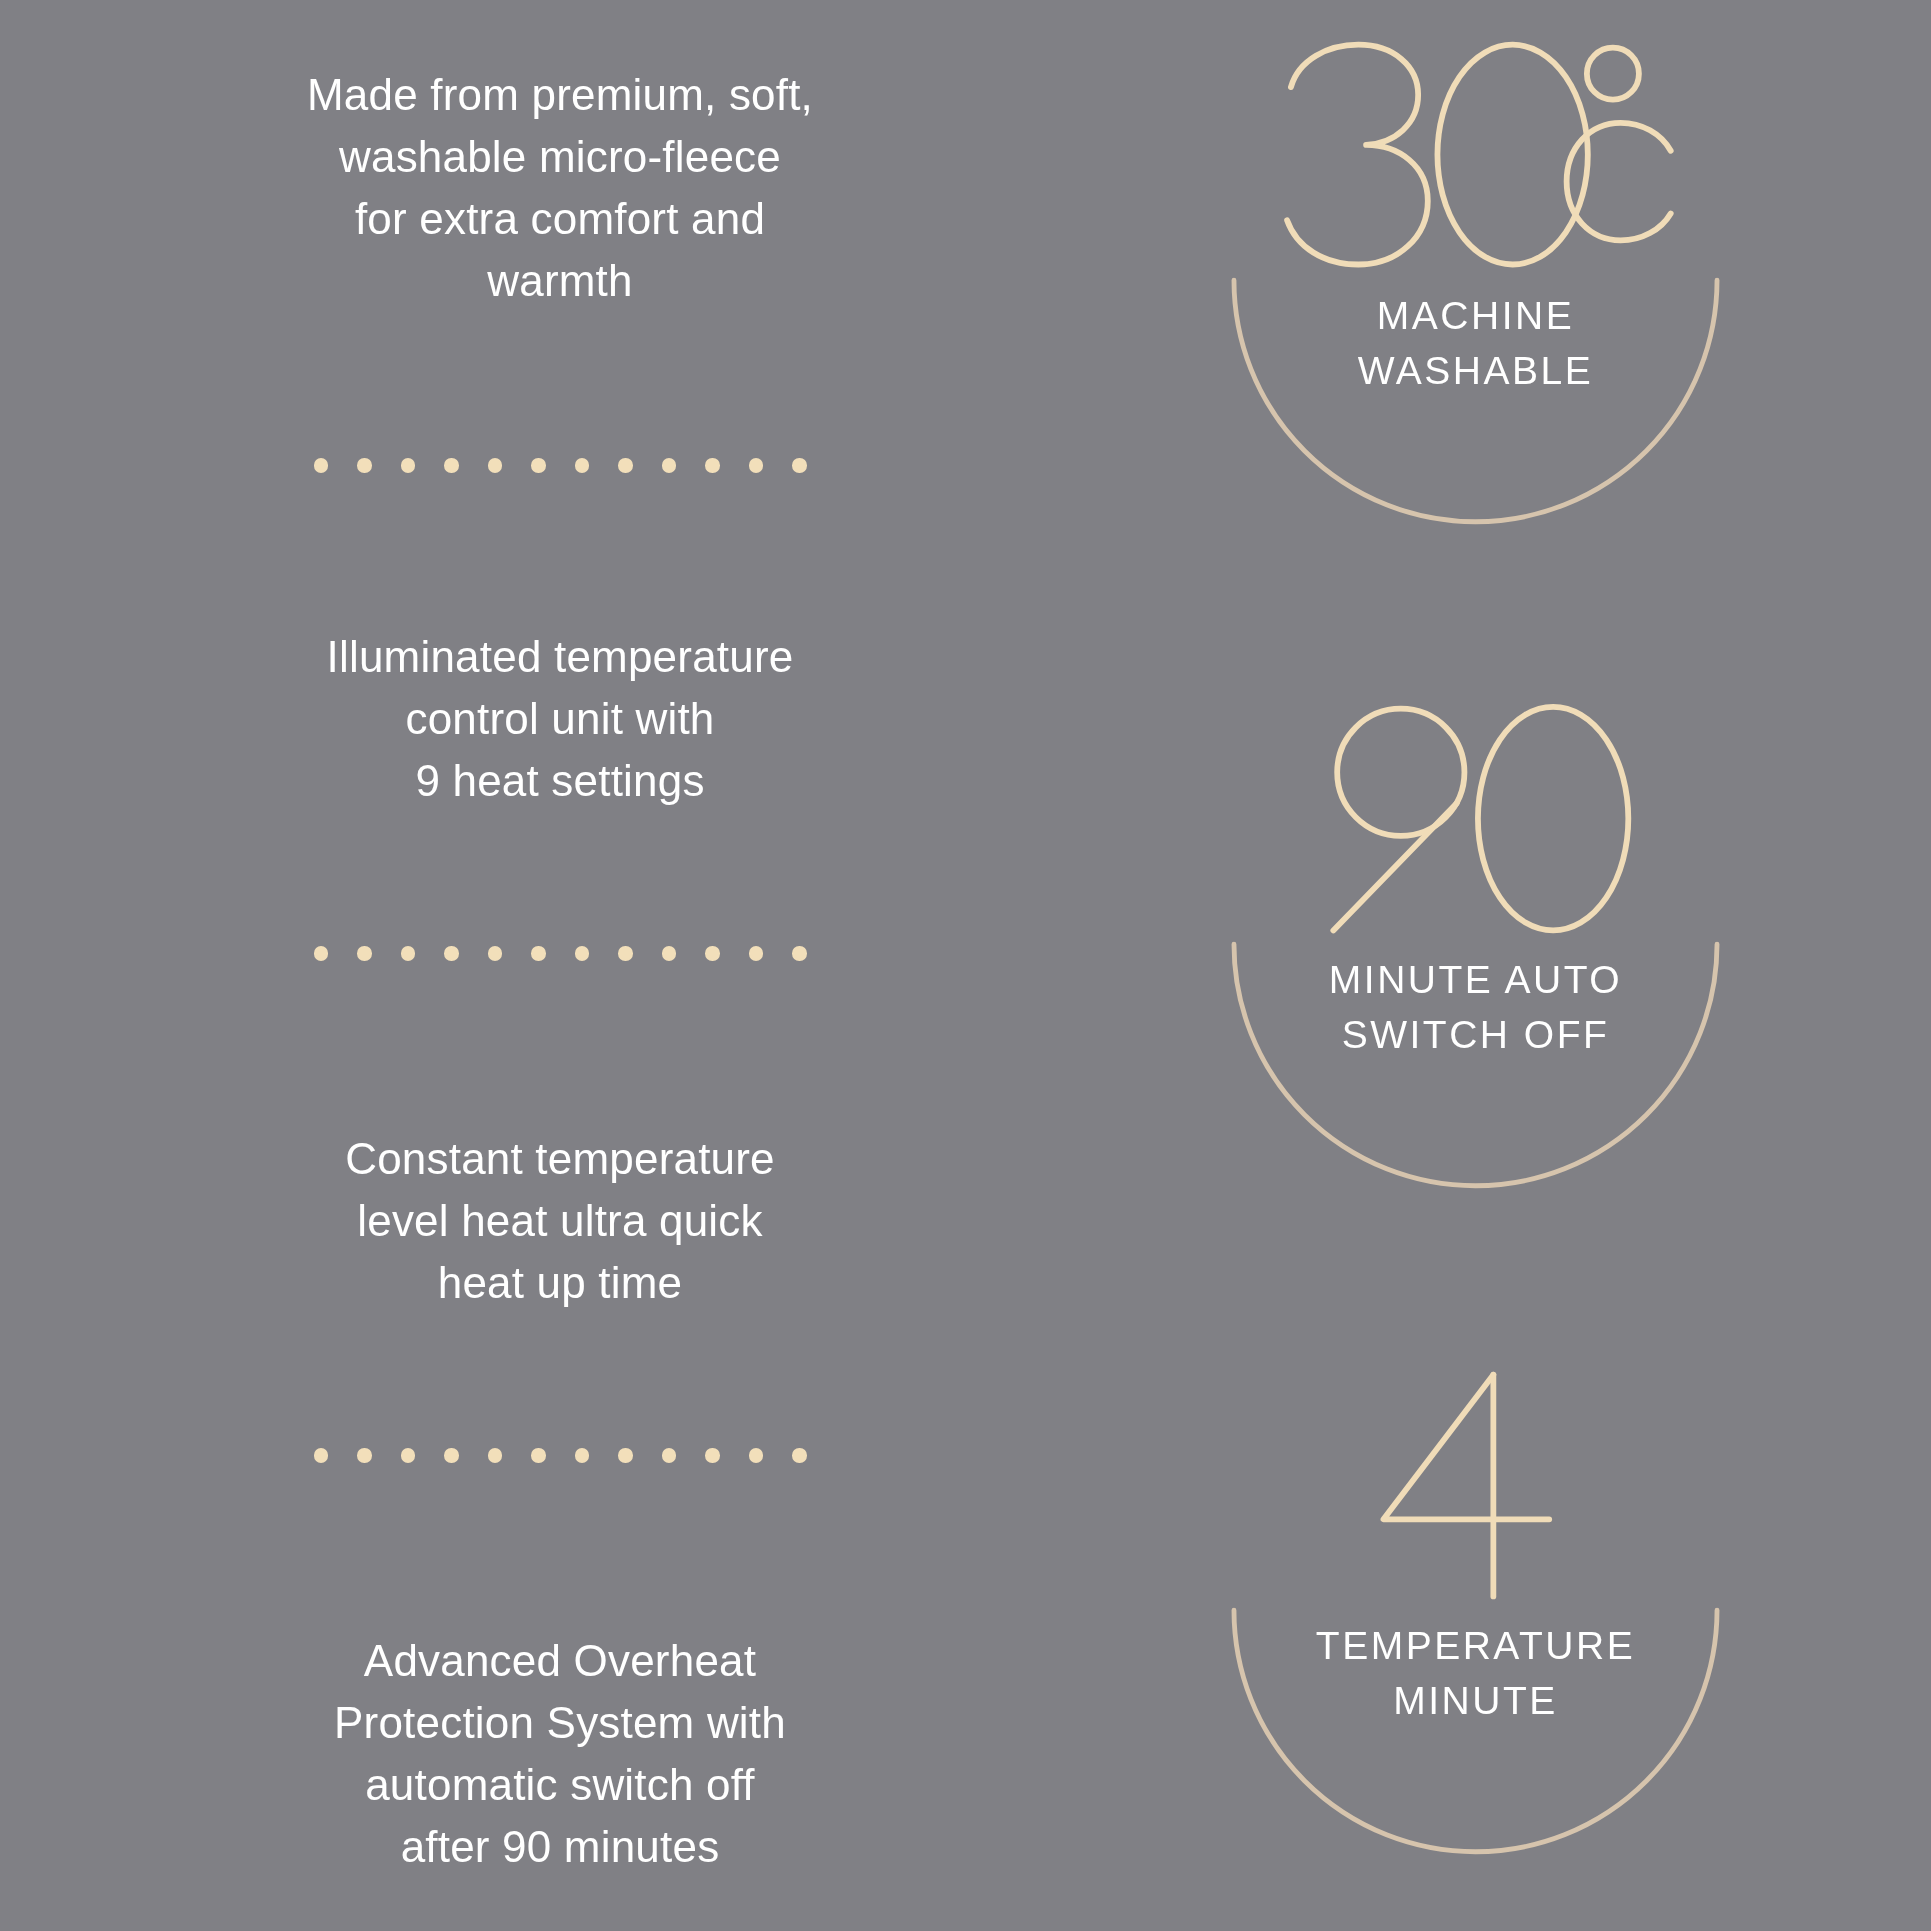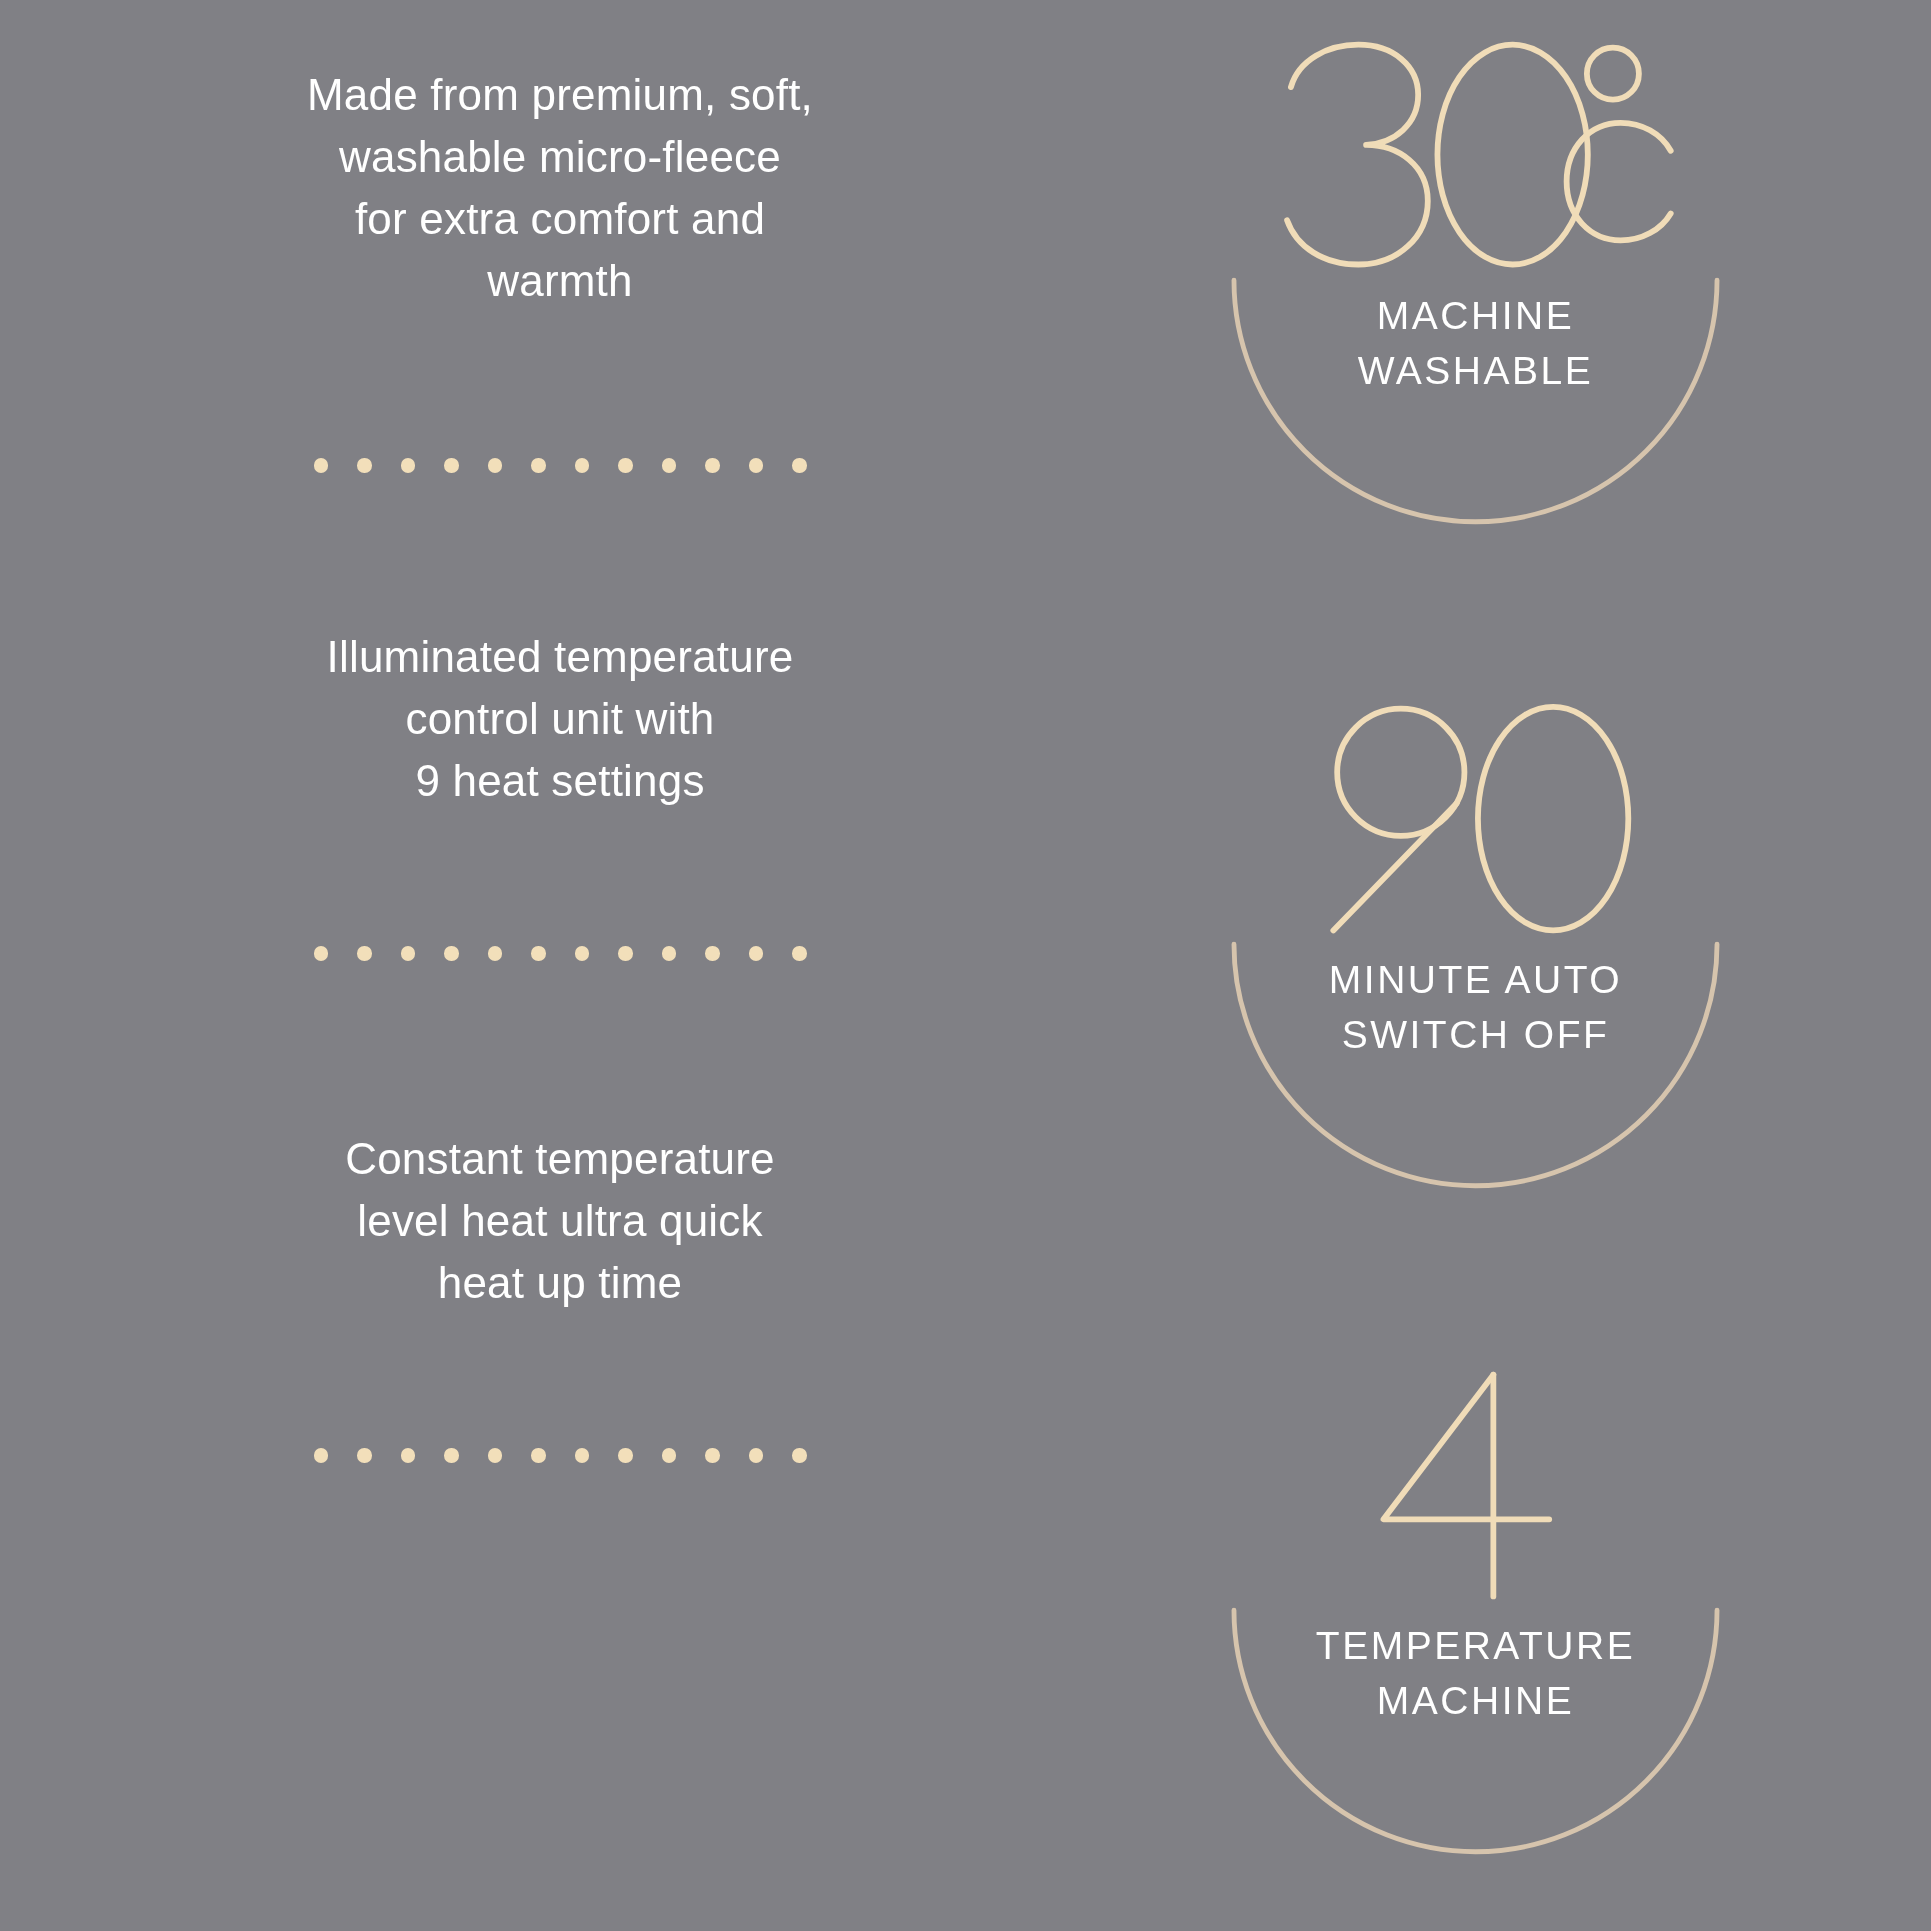--- a/index.html
+++ b/index.html
@@ -186,20 +186,24 @@
       <span class="dot"></span>
       <span class="dot"></span>
       <span class="dot"></span>
       <span class="dot"></span>
       <span class="dot"></span>
       <span class="dot"></span>
       <span class="dot"></span>
       <span class="dot"></span>
     </div>
 
+    <div class="feature-block fb-3">Advanced Overheat
+Protection System with
+automatic switch off
+after 90 minutes</div>
 
   </div>
 
   <div class="right-col">
 
     <div class="badge bd-1">
       <svg class="badge-arc" viewBox="0 0 620 620">
         <path d="M 60 260 A 250 250 0 0 0 560 260" fill="none" stroke="#d6c4ad" stroke-width="5" stroke-linecap="round"></path>
       </svg>
       <div class="badge-number-wrap">
@@ -246,18 +250,18 @@
       <div class="badge-number-wrap">
         <svg class="badge-number-svg" width="212" height="241" viewBox="0 0 220 250">
           <g fill="none" stroke="#f0dcb8" stroke-width="6" stroke-linecap="round" stroke-linejoin="round">
 
             <path d="M 128 8 L 14 158 L 186 158"></path>
             <path d="M 128 8 L 128 238"></path>
           </g>
         </svg>
       </div>
       <div class="badge-caption">TEMPERATURE
-MACHINE</div>
+MINUTE</div>
     </div>
 
   </div>
 </div>
 
 
 </body></html>

